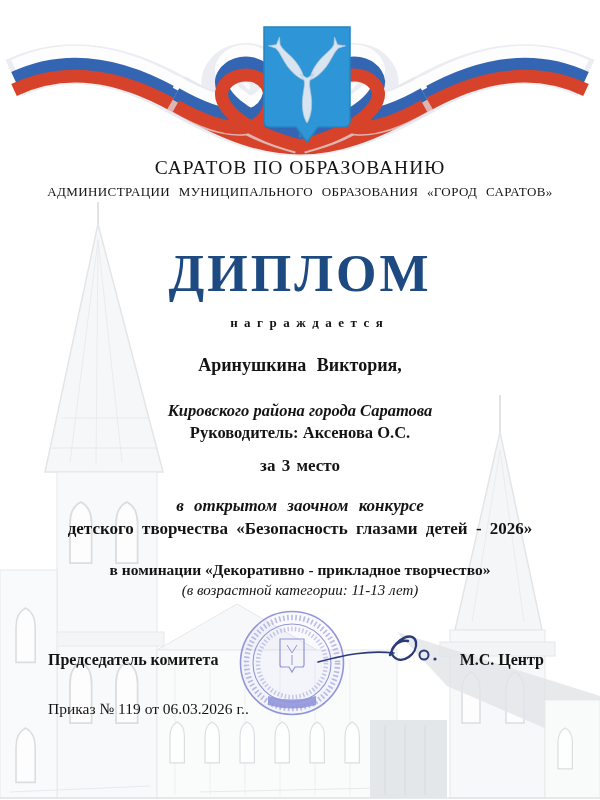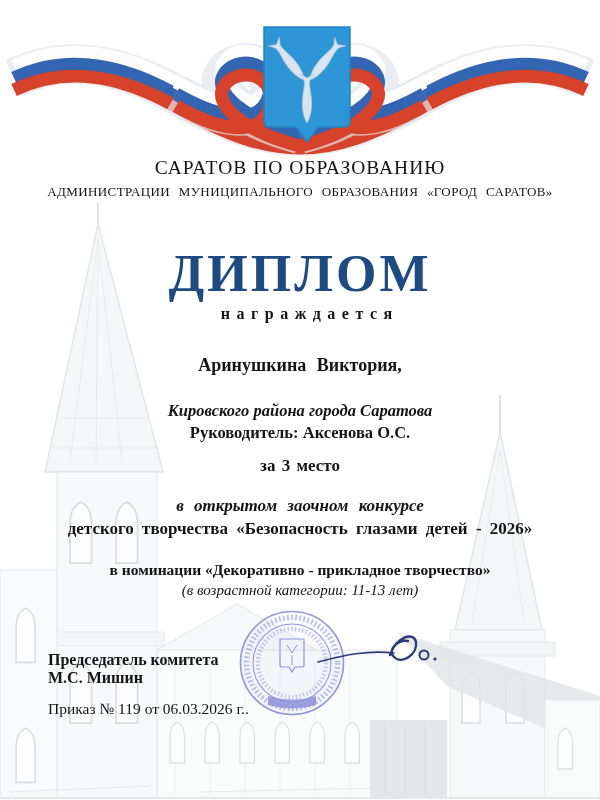--- a/index.html
+++ b/index.html
@@ -7,32 +7,32 @@
         font-family:"Liberation Serif","DejaVu Serif",serif;color:#141414;}
   .abs{position:absolute;left:0;right:0;text-align:center;z-index:4;}
   .wm{position:absolute;left:0;top:180px;z-index:1;}
   .ribbon{position:absolute;left:0;top:14px;z-index:2;}
   .shield{position:absolute;left:260px;top:24px;z-index:3;}
   .stamp{position:absolute;left:237px;top:608px;z-index:2;}
   .signature{position:absolute;left:316px;top:628px;z-index:3;}
   .issuer1{top:157px;font-size:19.5px;letter-spacing:1px;}
   .issuer2{top:184px;font-size:13px;letter-spacing:.4px;word-spacing:5px;}
   .title{top:220px;font-size:52px;font-weight:bold;letter-spacing:3px;color:#1d4a80;margin-top:24px;}
-  .awarded{top:305px;font-size:16px;font-weight:bold;letter-spacing:6.5px;text-indent:6.5px;padding-left:13px;}
+  .awarded{top:315px;font-size:13px;font-weight:bold;letter-spacing:6.5px;text-indent:6.5px;padding-left:13px;}
   .name{top:355px;font-size:18px;font-weight:bold;word-spacing:6px;}
   .org1{top:379px;font-size:16.5px;font-weight:bold;font-style:italic;}
   .org2{top:401px;font-size:16.5px;font-weight:bold;font-style:italic;}
   .sup{top:423px;font-size:16.5px;font-weight:bold;}
   .place{top:456px;font-size:17px;font-weight:bold;word-spacing:2px;}
   .c1{top:496px;font-size:17px;font-weight:bold;font-style:italic;word-spacing:6px;}
   .c2{top:519px;font-size:17px;font-weight:bold;word-spacing:4px;}
   .nom{top:561px;font-size:15.5px;font-weight:bold;}
   .age{top:582px;font-size:15px;font-style:italic;}
   .sigrow{position:absolute;top:651px;left:48px;right:56px;display:flex;
-          justify-content:space-between;z-index:4;font-size:16px;font-weight:bold;flex-direction:column;}
+          justify-content:space-between;z-index:4;font-size:16px;font-weight:bold;}
   .order{position:absolute;top:700px;left:48px;font-size:15.5px;z-index:4;}
 </style>
 </head>
 <body>
 
 <div class="page">
 
   <svg class="wm" width="600" height="620" viewBox="0 0 600 620">
     <defs>
       <path id="aw" d="M0,34 V12 Q0,3 6,0 Q12,3 12,12 V34 Z"></path>
@@ -172,18 +172,18 @@
     <g fill="none" stroke="#2b3a78" stroke-linecap="round">
       <path d="M2,34 C28,27 52,22 78,25" stroke-width="1.6"></path>
       <path d="M74,27 C80,9 98,3 100,14 C102,26 86,37 78,29 C71,22 82,11 92,13" stroke-width="2.4"></path>
       <circle cx="108" cy="27" r="4.5" stroke-width="2"></circle>
       <circle cx="119" cy="31" r="1.6" fill="#2b3a78" stroke="none"></circle>
     </g>
   </svg>
 
   <div class="sigrow">
     <span>Председатель комитета</span>
-    <span>М.С. Мишин</span>
+    <span>М.С. Центр</span>
   </div>
 
   <div class="order">Приказ № 119 от 06.03.2026 г..</div>
 
 </div>
 
 </body></html>

